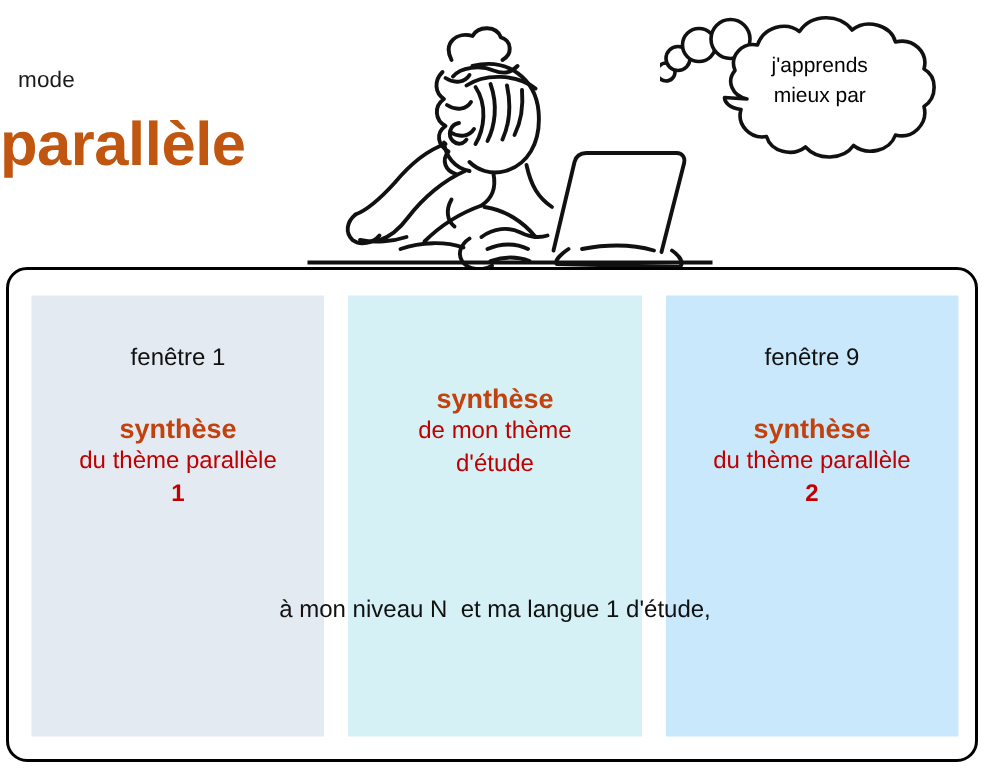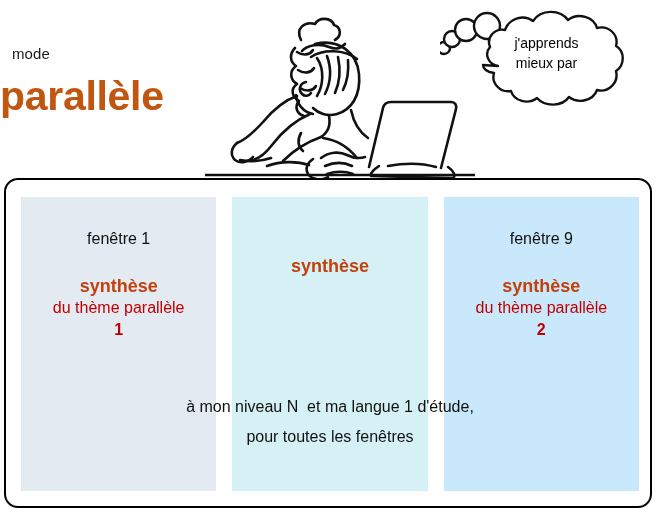--- a/index.html
+++ b/index.html
@@ -233,31 +233,34 @@
       <div class="col-window">fenêtre 1</div>
       <div class="col-synthese">synthèse</div>
       <div class="col-desc">
         <span>du thème parallèle</span><br>
         <b>1</b>
       </div>
     </div>
 
     <div class="column col-2">
       <div class="col-synthese">synthèse</div>
+      <div class="col-desc">
+        <span>de mon thème</span><br>
+        <span>d'étude</span>
+      </div>
     </div>
 
     <div class="column col-3">
       <div class="col-window">fenêtre 9</div>
       <div class="col-synthese">synthèse</div>
       <div class="col-desc">
         <span>du thème parallèle</span><br>
         <b>2</b>
       </div>
     </div>
 
   </div>
 
   <div id="footer-note">
     <div>à mon niveau N  et ma langue 1 d'étude,</div>
-    <div>pour toutes les fenêtres</div>
   </div>
 
 </div>
 
 </body></html>

